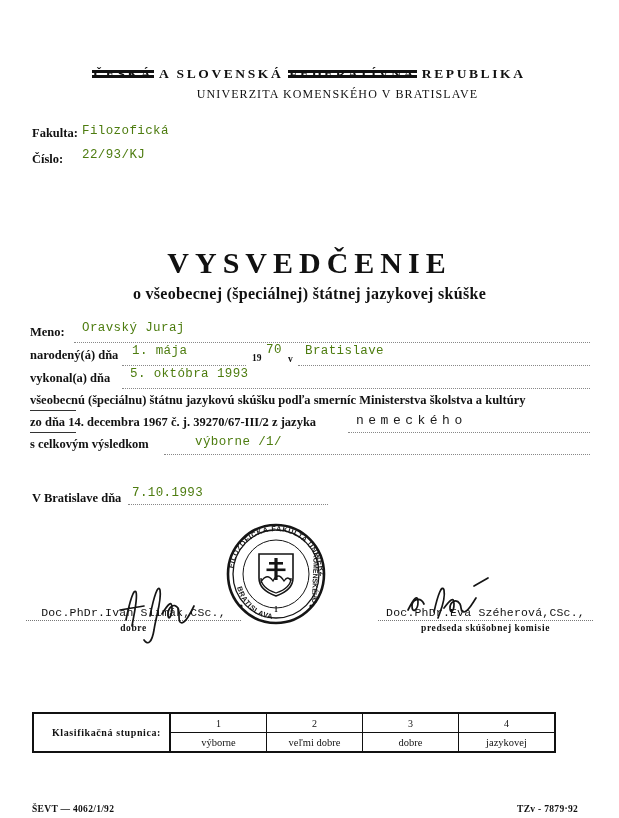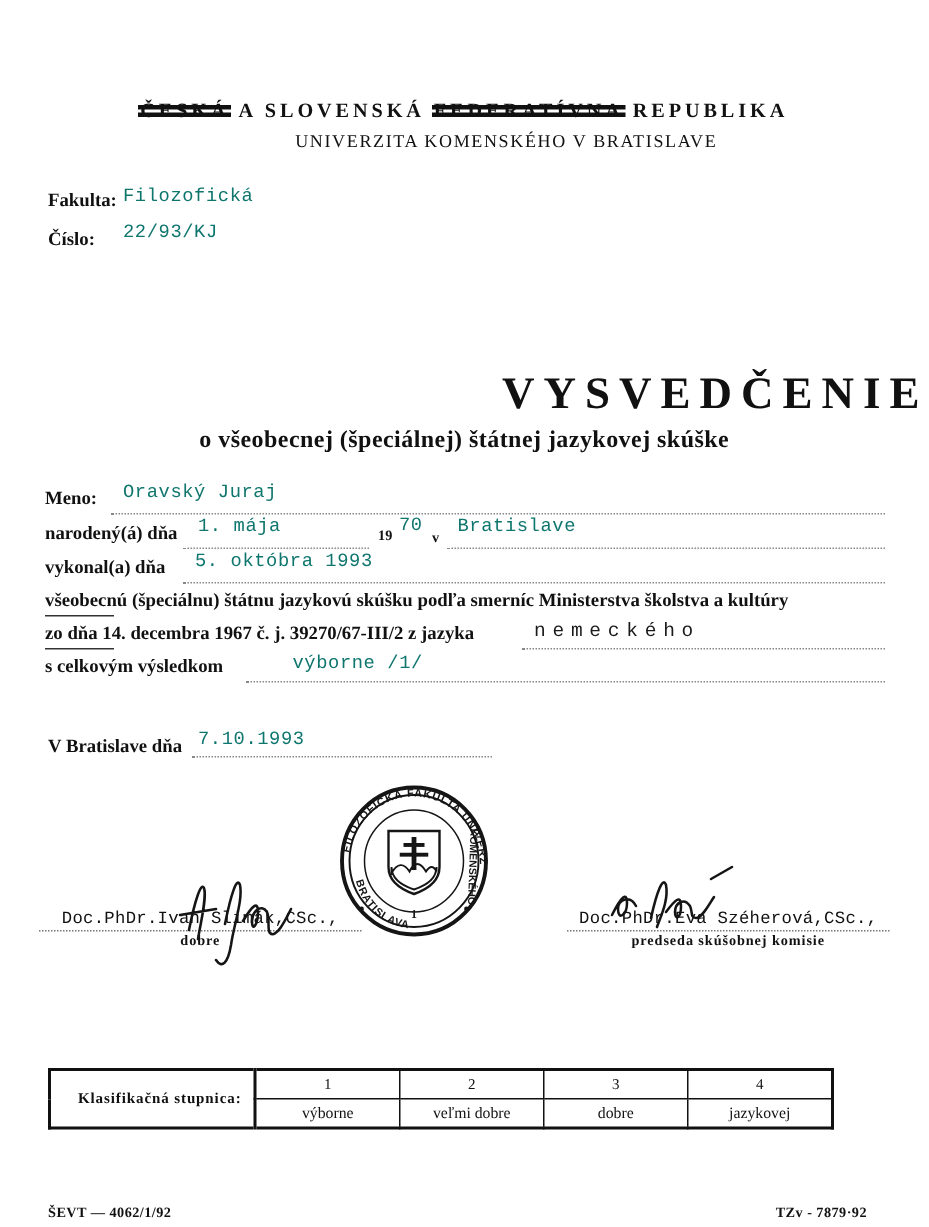--- a/index.html
+++ b/index.html
@@ -11,21 +11,21 @@
     position:relative;
     overflow:hidden;
   }
   .page{position:relative;width:608px;height:818px;margin-top:36px;}
 
   
   .tw{
     font-family:"Liberation Mono","DejaVu Sans Mono",monospace;
     font-size:12.5px;
     letter-spacing:0.4px;
-    color:#0f766e;
+    color:#4d7c0f;
   }
   .tw-sp{
     font-family:"Liberation Mono","DejaVu Sans Mono",monospace;
     font-size:13px;
     letter-spacing:4.5px;
     color:#1a1a1a;
   }
 
   
   .hdr1{
@@ -48,21 +48,21 @@
 
   
   .lbl{font-family:"Liberation Serif",serif;font-size:12.5px;font-weight:bold;}
   .row-fak{position:absolute;left:32px;top:90px;}
   .row-cis{position:absolute;left:32px;top:116px;}
   .val-fak{position:absolute;left:82px;top:88px;}
   .val-cis{position:absolute;left:82px;top:112px;}
 
   
   .title{
-    position:absolute;left:0;top:210px;width:619px;text-align:right;
+    position:absolute;left:0;top:210px;width:619px;text-align:center;
     font-family:"Liberation Serif",serif;
     font-weight:bold;font-size:30px;letter-spacing:6px;
   }
   .subtitle{
     position:absolute;left:0;top:249px;width:619px;text-align:center;
     font-family:"Liberation Serif",serif;
     font-weight:bold;font-size:16px;letter-spacing:0.3px;
   }
 
   

